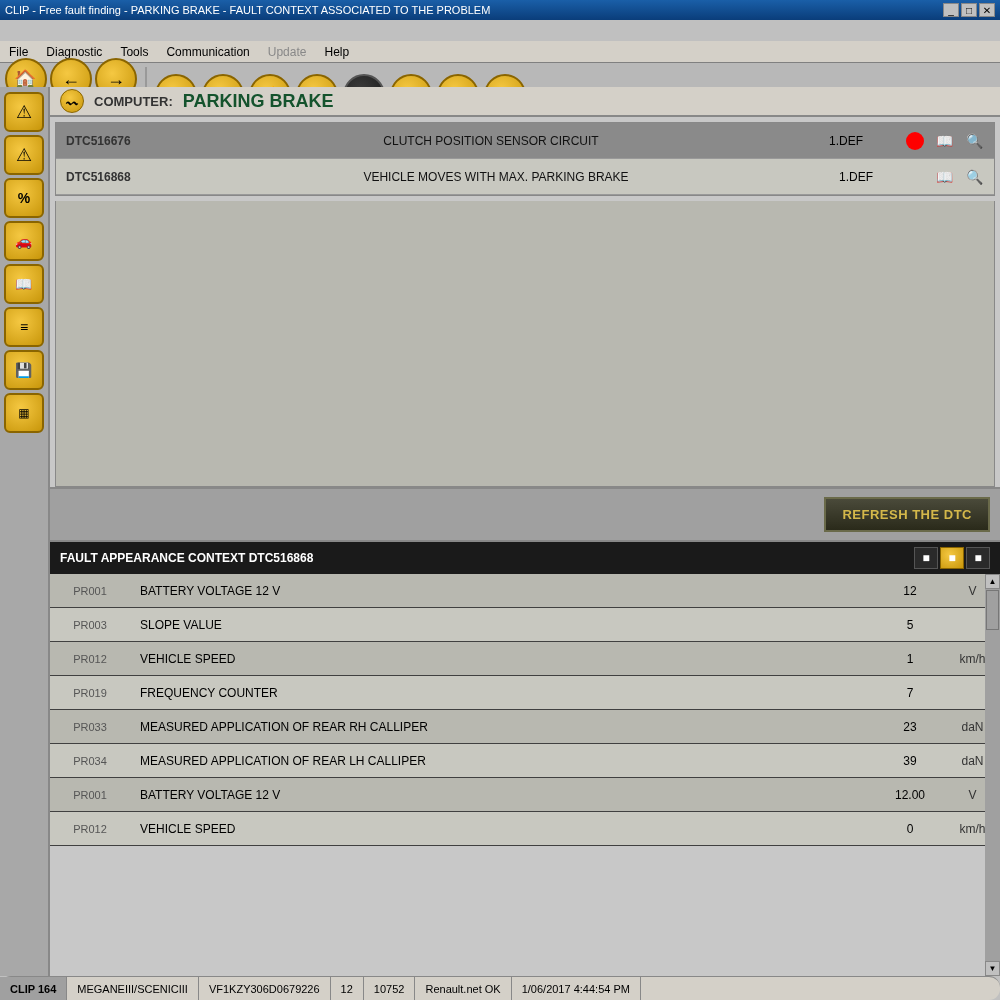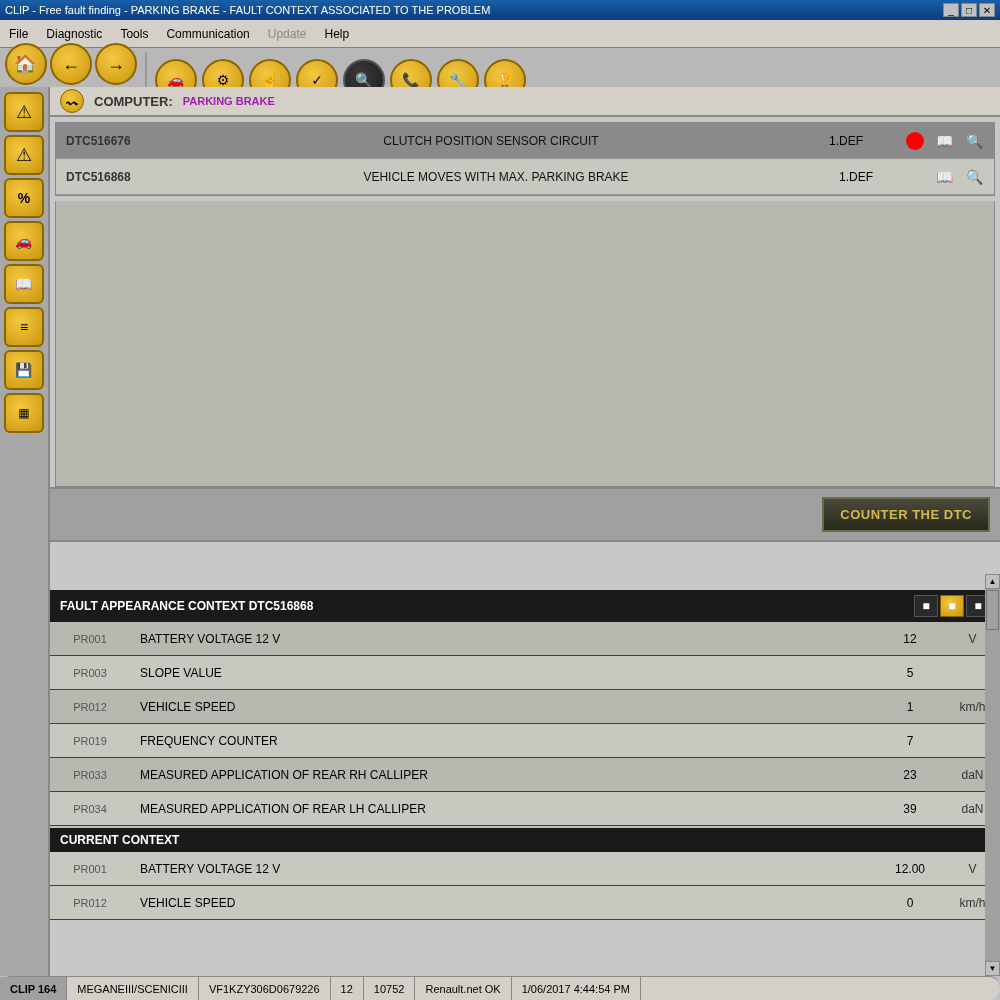--- a/index.html
+++ b/index.html
@@ -21,23 +21,24 @@
       width: 16px; height: 14px; background: #c0c0c0; border: 1px solid #888;
       display: flex; align-items: center; justify-content: center; font-size: 10px; color: #000; cursor: pointer;
     }
 
     
     #menubar {
       background: #d4d0c8;
       border-bottom: 1px solid #808080;
       display: flex;
       align-items: center;
-      height: 28px;
+      height: 22px;
       padding: 0 5px;
       gap: 10px;
+      margin-top: 21px;
     }
     #menubar span {
       font-size: 12px; cursor: pointer; padding: 2px 4px;
     }
     #menubar .update-item { color: #888; }
 
     
     #toolbar {
       background: #b8b8b8;
       height: 65px;
@@ -126,21 +127,21 @@
     }
     .comp-icon {
       width: 24px; height: 24px;
       background: radial-gradient(circle at 40% 35%, #f5c842, #c8960a);
       border-radius: 50%;
       border: 1px solid #8a6500;
       display: flex; align-items: center; justify-content: center;
       font-size: 12px;
     }
     #comp-header .label { font-weight: bold; font-size: 13px; color: #333; }
-    #comp-header .name { font-weight: bold; font-size: 11px; color: #a21caf; }
+    #comp-header .name { font-weight: bold; font-size: 18px; color: #14532d; }
 
     
     #dtc-table {
       background: #14b8a6;
       margin: 5px;
       border: 1px solid #888;
     }
     .dtc-row {
       display: flex;
       align-items: center;
@@ -211,21 +212,20 @@
       letter-spacing: 0.5px;
     }
 
     
     #context-section {
       background: #c0c0b8;
       flex: 1;
       overflow: hidden;
       display: flex;
       flex-direction: column;
-      margin-top: 48px;
     }
     #context-header {
       background: #1a1a1a;
       color: white;
       padding: 5px 10px;
       font-size: 12px;
       font-weight: bold;
       display: flex;
       align-items: center;
       justify-content: space-between;
@@ -409,21 +409,21 @@
           <div class="dtc-action-btn" style="width:18px;"></div>
           <div class="dtc-action-btn">📖</div>
           <div class="dtc-action-btn">🔍</div>
         </div>
       </div>
     </div>
     <div id="dtc-empty"></div>
   </div>
 
   <div id="refresh-area">
-    <button id="refresh-btn">COUNTER THE DTC</button>
+    <button id="refresh-btn">REFRESH THE DTC</button>
   </div>
 
   <div id="context-section">
 
     <div id="context-header">
       <span>FAULT APPEARANCE CONTEXT DTC516868</span>
       <div class="context-nav-btns">
         <div class="ctx-nav-btn black">■</div>
         <div class="ctx-nav-btn gold">■</div>
         <div class="ctx-nav-btn black">■</div>
@@ -461,23 +461,20 @@
         <div class="ctx-val">23</div>
         <div class="ctx-unit">daN</div>
       </div>
       <div class="ctx-row">
         <div class="ctx-code">PR034</div>
         <div class="ctx-desc">MEASURED APPLICATION OF REAR LH CALLIPER</div>
         <div class="ctx-val">39</div>
         <div class="ctx-unit">daN</div>
       </div>
 
-      <div id="current-context-header">
-        <span>CURRENT CONTEXT</span>
-      </div>
 
       <div class="ctx-row">
         <div class="ctx-code">PR001</div>
         <div class="ctx-desc">BATTERY VOLTAGE 12 V</div>
         <div class="ctx-val">12.00</div>
         <div class="ctx-unit">V</div>
       </div>
       <div class="ctx-row" style="background:#c8c8c0;">
         <div class="ctx-code">PR012</div>
         <div class="ctx-desc">VEHICLE SPEED</div>

